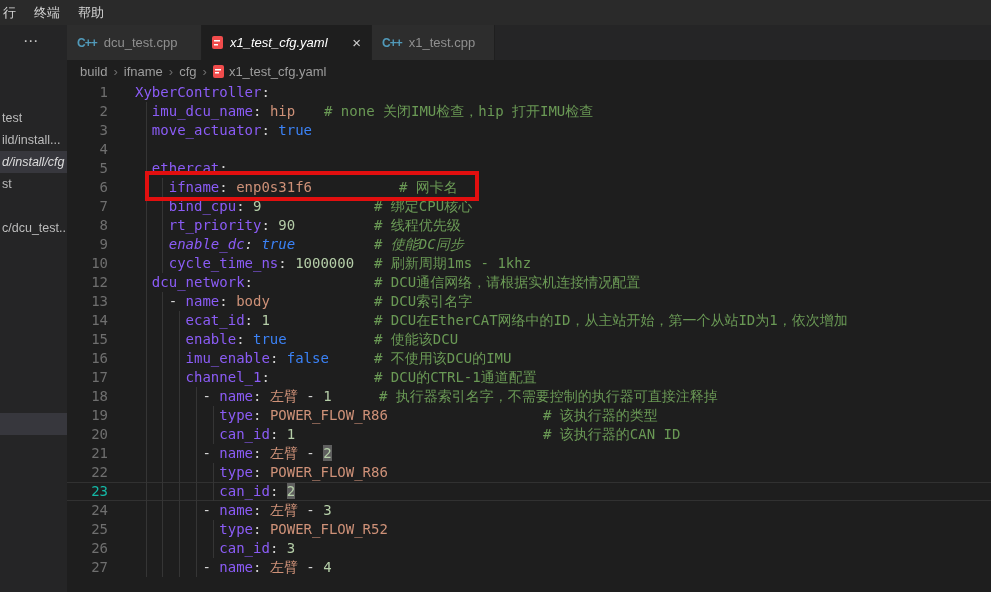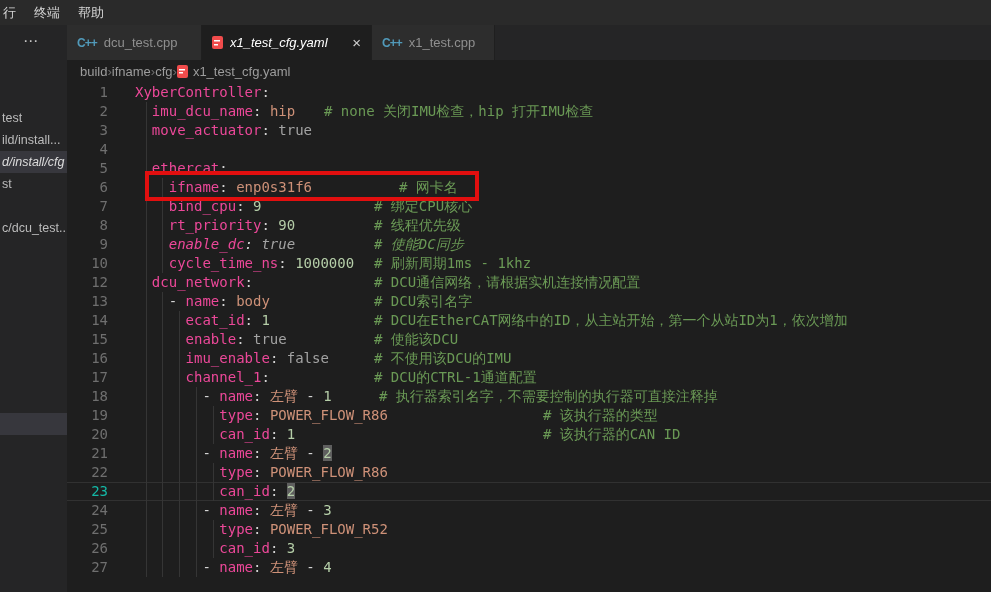--- a/index.html
+++ b/index.html
@@ -30,36 +30,36 @@
   .tab.active{background:#1e1e1e;}
   .tab.active .lbl{color:#ffffff;font-style:italic;}
   .tab .close{margin-left:auto;color:#d0d0d0;font-size:15px;line-height:1;cursor:pointer;}
 
   .cpp-ic{font-weight:700;font-size:12px;color:#519aba;letter-spacing:-1px;flex:none;}
   .yaml-ic{width:11px;height:13px;border-radius:2px;background:#f14c4c;flex:none;
            background-image:linear-gradient(#fff,#fff),linear-gradient(#fff,#fff);
            background-size:6px 1.5px,4px 1.5px;background-position:2px 4px,2px 7.5px;background-repeat:no-repeat;}
 
   
-  .crumbs{height:22px;display:flex;align-items:center;font-size:13px;color:#9d9d9d;padding-left:13px;gap:0;}
+  .crumbs{height:22px;display:flex;align-items:center;font-size:13px;color:#9d9d9d;padding-left:13px;gap:6px;}
   .crumb{cursor:pointer;white-space:nowrap;}
   .csep{color:#6d6d6d;}
   .cfile{display:flex;align-items:center;gap:5px;}
 
   
   .code{position:absolute;left:0;top:57px;right:0;bottom:0;overflow:hidden;padding-top:1px;
         font-family:"DejaVu Sans Mono","Liberation Mono",monospace;font-size:14px;line-height:19px;}
   .line{position:relative;height:19px;white-space:pre;}
   .line.cur{box-shadow:inset 0 1px 0 #313131, inset 0 -1px 0 #313131;}
   .ln{position:absolute;left:0;top:0;width:41px;text-align:right;color:#6f6f6f;}
   .line.cur .ln{color:#14b8a6;}
   .lc{position:absolute;left:68px;top:0;right:0;height:19px;}
   .g{position:absolute;top:0;bottom:0;width:1px;background:#353535;}
-  .tk.k{color:#ec4899;}.tk.p{color:#d4d4d4;}.tk.s{color:#ce9178;}
-  .tk.n{color:#b5cea8;}.tk.b{color:#a3a3a3;}
+  .tk.k{color:#8b5cf6;}.tk.p{color:#d4d4d4;}.tk.s{color:#ce9178;}
+  .tk.n{color:#b5cea8;}.tk.b{color:#3b82f6;}
   .tk.hl{background:#5f5f5f;}
   .com{position:absolute;top:0;color:#6a9955;white-space:pre;}
 
   
   .redbox{position:absolute;left:145px;top:171px;width:334px;height:30px;
           border:4px solid #e20f0f;box-sizing:border-box;z-index:9;pointer-events:none;}
 </style>
 </head>
 <body>
 

